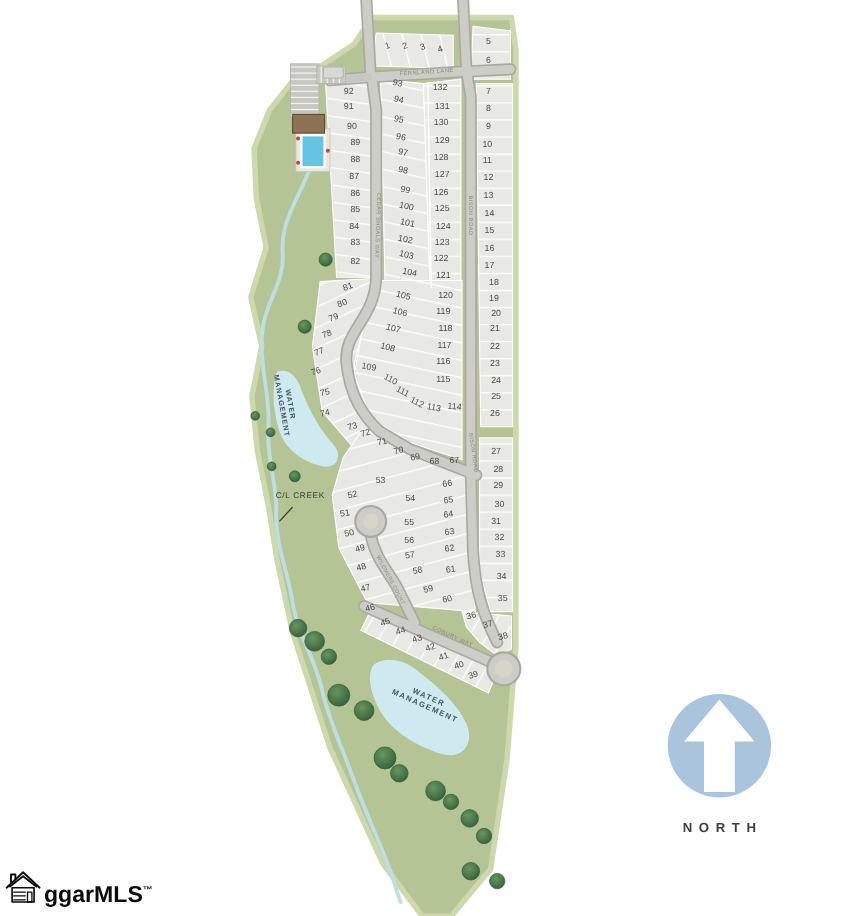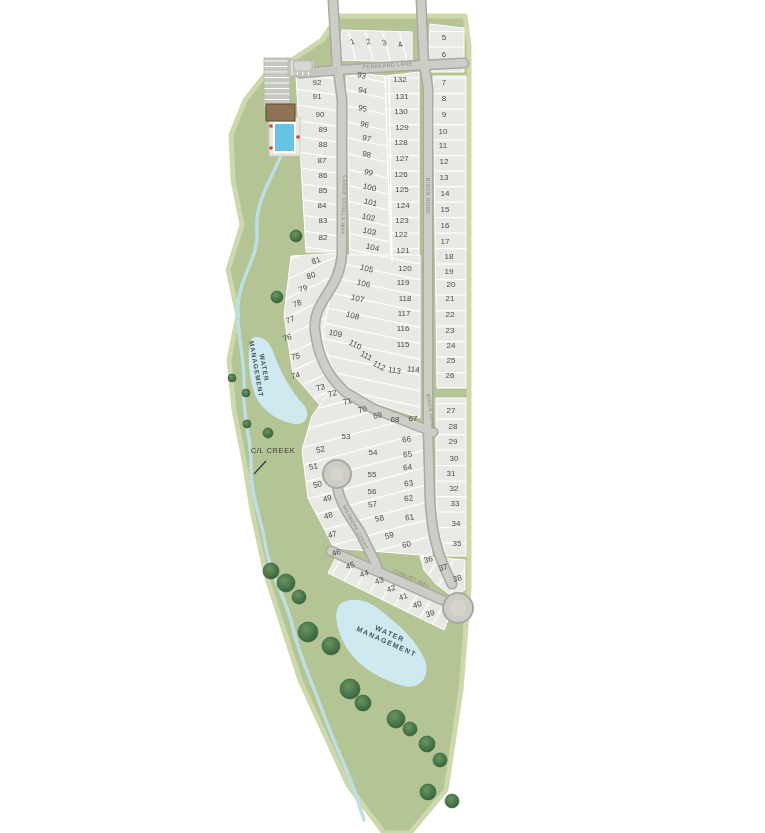--- a/index.html
+++ b/index.html
@@ -307,15 +307,33 @@
         <text class="lot-num" transform="translate(401,177) rotate(0)">126</text>
         <text class="lot-num" transform="translate(402,161) rotate(0)">127</text>
         <text class="lot-num" transform="translate(401,145) rotate(0)">128</text>
         <text class="lot-num" transform="translate(402,130) rotate(0)">129</text>
         <text class="lot-num" transform="translate(401,114) rotate(0)">130</text>
         <text class="lot-num" transform="translate(402,99) rotate(0)">131</text>
         <text class="lot-num" transform="translate(400,82) rotate(0)">132</text>
       </g>
   </svg>
 
-
+  <div class="north">
+    <svg width="112" height="108" viewBox="0 0 112 108">
+      <circle cx="56" cy="52" r="47" fill="#abc4dd"></circle>
+      <polygon points="56,10 88,48 70,48 70,94 42,94 42,48 24,48" fill="#ffffff"></polygon>
+    </svg>
+    <div class="north-label">NORTH</div>
+  </div>
+
+  <div class="mls-logo">
+    <svg width="34" height="34" viewBox="0 0 34 34" fill="none" stroke="#0b0b0b" stroke-width="1.7" stroke-linecap="round" stroke-linejoin="round">
+      <path d="M6,13 V5 H10 V9"></path>
+      <path d="M2,17 L17,3 L32,17"></path>
+      <path d="M5,16 L17,6.5 L29,16"></path>
+      <rect x="7" y="17" width="20" height="13" stroke-width="1.5"></rect>
+      <path d="M8.5,21 H19 M8.5,24.5 H19 M8.5,28 H19" stroke-width="1.2"></path>
+      <rect x="21" y="21" width="4" height="9" stroke-width="1.2"></rect>
+    </svg>
+    <div class="mls-text"><span>ggarMLS</span><span class="mls-tm">™</span></div>
+  </div>
 
 </div>
 
 </body></html>

